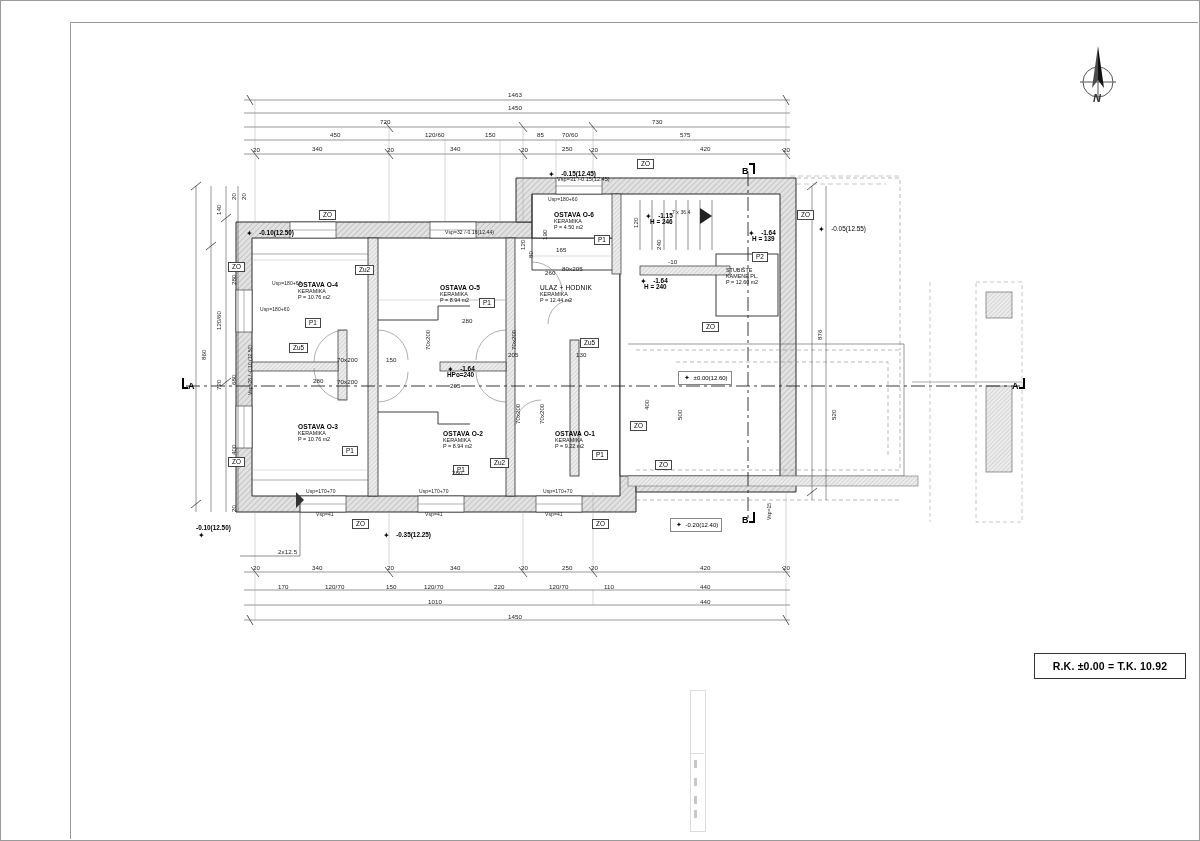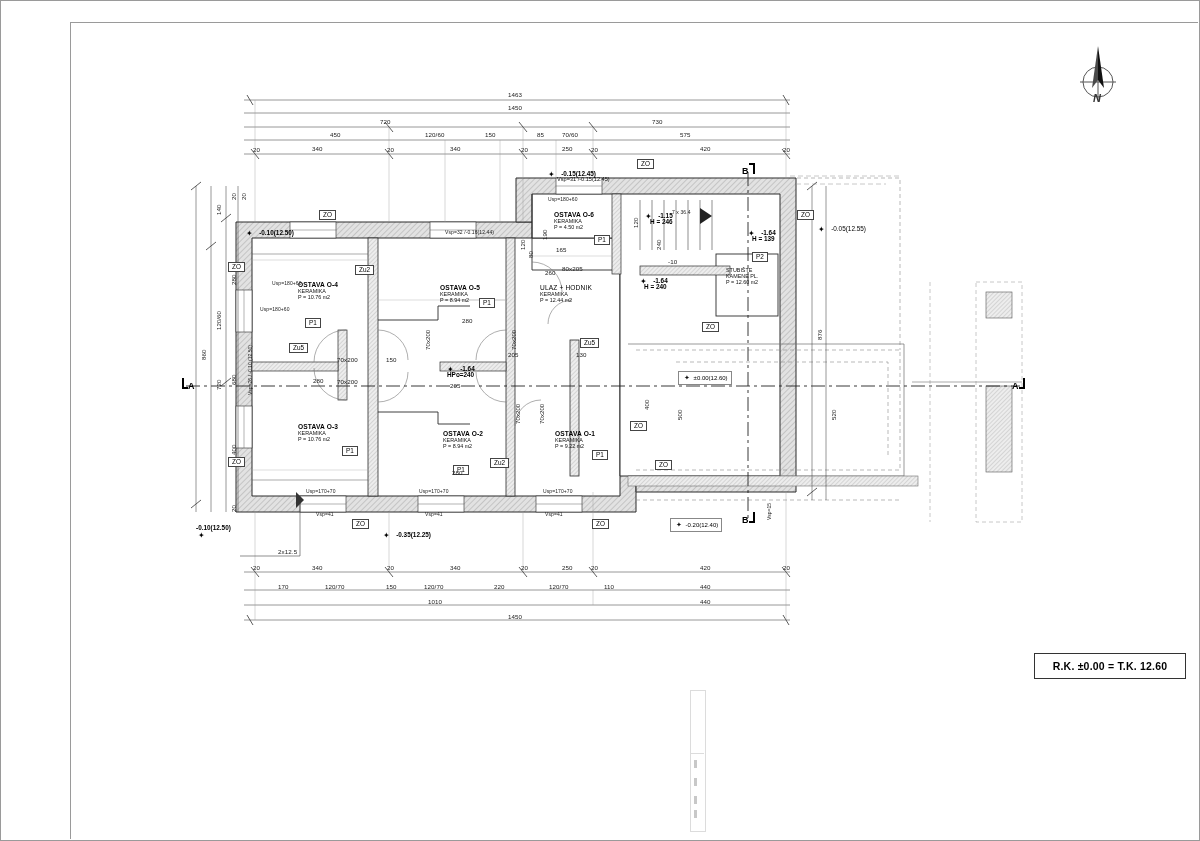--- a/index.html
+++ b/index.html
@@ -499,21 +499,21 @@
     <svg viewBox="0 0 60 70" style="position:absolute;left:0;top:0;width:60px;height:70px;">
       <circle cx="30" cy="40" r="15" fill="none" stroke="#555" stroke-width="1"></circle>
       <line x1="12" y1="40" x2="48" y2="40" stroke="#555" stroke-width="1"></line>
       <line x1="30" y1="22" x2="30" y2="58" stroke="#555" stroke-width="1"></line>
       <path d="M30,4 L36,46 L30,38 Z" fill="#111"></path>
       <path d="M30,4 L24,46 L30,38 Z" fill="#4a4a4a"></path>
     </svg>
   </div>
   <div class="north-n" style="left:1093px;top:92px;">N</div>
 
-  <div class="titlebox" style="left:1034px;top:653px;width:150px;height:24px;">R.K. ±0.00 = T.K. 12.60</div>
+  <div class="titlebox" style="left:1034px;top:653px;width:150px;height:24px;">R.K. ±0.00 = T.K. 10.92</div>
 
   <div style="position:absolute;left:690px;top:690px;width:14px;height:140px;border:1px solid #dcdcdc;"></div>
   <div style="position:absolute;left:690px;top:753px;width:14px;height:1px;background:#dcdcdc;"></div>
   <div style="position:absolute;left:694px;top:760px;width:3px;height:8px;background:#c8c8c8;"></div>
   <div style="position:absolute;left:694px;top:778px;width:3px;height:8px;background:#c8c8c8;"></div>
   <div style="position:absolute;left:694px;top:796px;width:3px;height:8px;background:#c8c8c8;"></div>
   <div style="position:absolute;left:694px;top:810px;width:3px;height:8px;background:#c8c8c8;"></div>
 
 </div>
 

